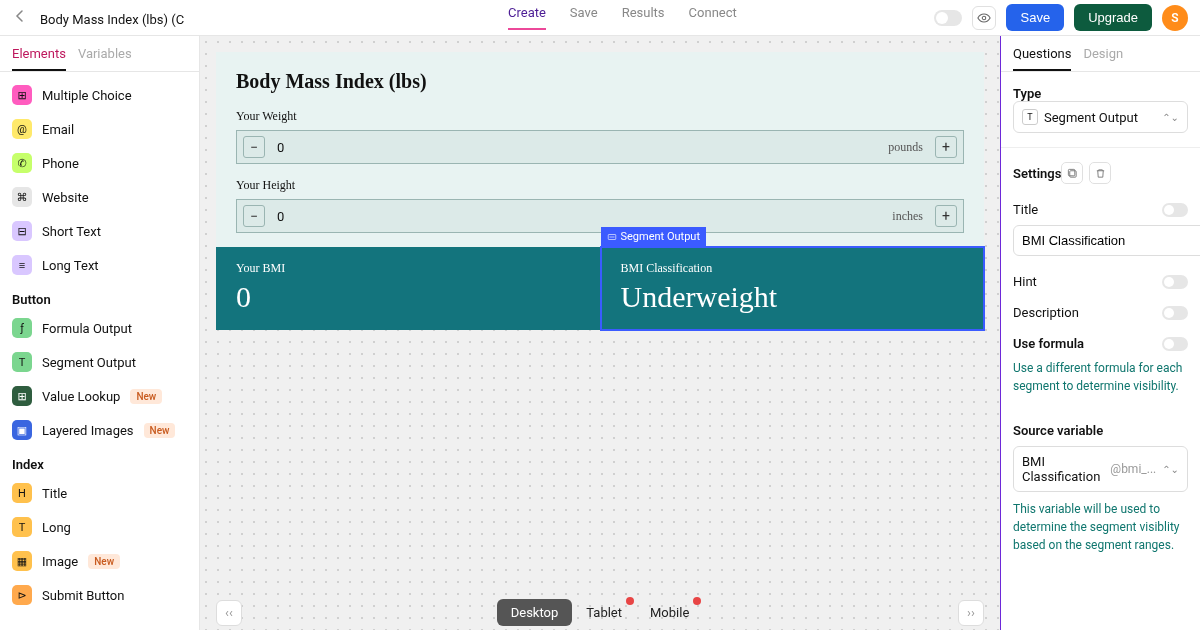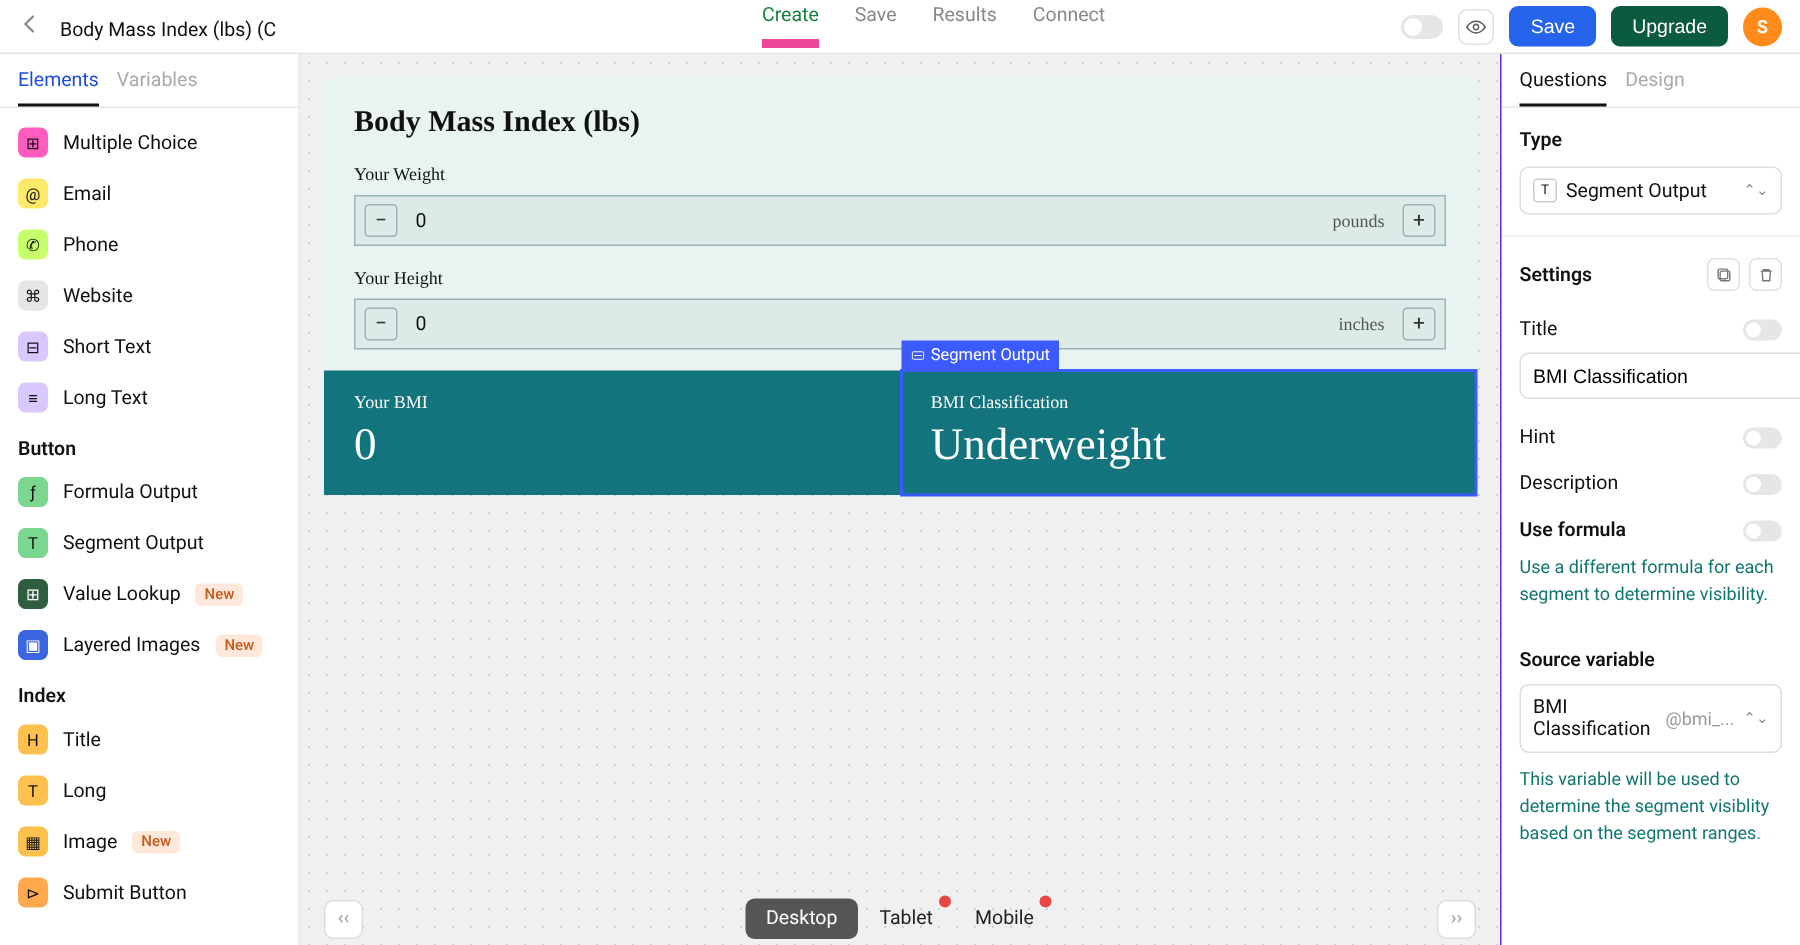--- a/index.html
+++ b/index.html
@@ -5,37 +5,37 @@
 * { box-sizing: border-box; margin: 0; padding: 0; }
 body { font-family: -apple-system, BlinkMacSystemFont, "Segoe UI", Roboto, sans-serif; font-size: 13px; color: #111; background: #fff; width: 1200px; height: 630px; overflow: hidden; }
 
 
 .topbar { display: flex; align-items: center; height: 36px; border-bottom: 1px solid #e6e6e6; padding: 0 12px; gap: 12px; }
 .topbar-left { display: flex; align-items: flex-end; gap: 12px; width: 470px; }
 .back-arrow { color: #888; cursor: pointer; }
 .page-title { font-size: 13px; color: #111; white-space: nowrap; overflow: hidden; text-overflow: ellipsis; max-width: 180px; }
 .top-tabs { display: flex; gap: 24px; margin-left: 14px; }
 .top-tab { font-size: 13px; color: #888; padding-bottom: 8px; cursor: pointer; }
-.top-tab.active { color: #15803d; border-bottom: 6px solid #ec4899; }
+.top-tab.active { color: #4c1d95; border-bottom: 2px solid #ec4899; }
 .topbar-right { margin-left: auto; display: flex; align-items: center; gap: 10px; }
 .toggle { width: 28px; height: 16px; background: #e6e6e6; border-radius: 8px; position: relative; cursor: pointer; }
 .toggle::after { content: ""; width: 12px; height: 12px; background: #fff; border-radius: 50%; position: absolute; top: 2px; left: 2px; }
 .eye-btn { width: 24px; height: 24px; border: 1px solid #e0e0e0; border-radius: 6px; display: flex; align-items: center; justify-content: center; cursor: pointer; color: #666; }
 .btn-save { background: #2563eb; color: #fff; border: none; padding: 6px 14px; border-radius: 6px; font-size: 13px; cursor: pointer; }
 .btn-upgrade { background: #0d5b3e; color: #fff; border: none; padding: 6px 14px; border-radius: 6px; font-size: 13px; cursor: pointer; }
 .avatar { width: 26px; height: 26px; border-radius: 50%; background: #ff8c1a; color: #fff; display: flex; align-items: center; justify-content: center; font-size: 12px; font-weight: 600; }
 
 
 .main { display: flex; height: 594px; }
 
 
 .left { width: 200px; border-right: 1px solid #e6e6e6; display: flex; flex-direction: column; }
 .left-tabs { display: flex; gap: 12px; padding: 10px 12px 0 12px; border-bottom: 1px solid #e6e6e6; }
 .left-tab { font-size: 13px; color: #aaa; padding-bottom: 8px; cursor: pointer; }
-.left-tab.active { color: #1d4ed8; border-bottom: 2px solid #111; }
+.left-tab.active { color: #be185d; border-bottom: 2px solid #111; }
 .left-list { flex: 1; overflow-y: auto; padding: 6px 0; }
 .el-item { display: flex; align-items: center; gap: 10px; padding: 7px 12px; cursor: pointer; font-size: 13px; }
 .el-icon { width: 20px; height: 20px; border-radius: 5px; display: flex; align-items: center; justify-content: center; font-size: 11px; flex-shrink: 0; }
 .cat-header { font-size: 13px; font-weight: 600; padding: 10px 12px 4px 12px; }
 .badge-new { background: #ffe8d9; color: #c85a1e; font-size: 10px; padding: 2px 6px; border-radius: 4px; font-weight: 500; }
 
 
 .canvas-wrap { flex: 1; background: #f0f0f0; background-image: radial-gradient(#d0d0d0 1px, transparent 1px); background-size: 12px 12px; position: relative; display: flex; flex-direction: column; }
 .canvas-inner { padding: 16px; }
 .form-card { background: #e8f3f2; padding: 18px 20px 20px 20px; }
@@ -60,24 +60,24 @@
 .vp-tab { padding: 6px 14px; font-size: 13px; cursor: pointer; position: relative; color: #222; }
 .vp-tab.active { background: #555; color: #fff; border-radius: 6px; }
 .vp-dot { width: 8px; height: 8px; background: #e84545; border-radius: 50%; position: absolute; top: -2px; right: 2px; }
 
 
 .right { width: 200px; border-left: 1px solid #6d28d9; display: flex; flex-direction: column; overflow-y: auto; }
 .right-tabs { display: flex; gap: 12px; padding: 10px 12px 0 12px; border-bottom: 1px solid #e6e6e6; }
 .right-tab { font-size: 13px; color: #aaa; padding-bottom: 8px; cursor: pointer; }
 .right-tab.active { color: #111; border-bottom: 2px solid #111; }
 .section { padding: 14px 12px; border-bottom: 1px solid #eee; }
-.section-label { font-size: 13px; font-weight: 600; margin-bottom: 10px; }
+.section-label { font-size: 13px; font-weight: 600; }
 .select-box { border: 1px solid #ddd; border-radius: 6px; padding: 7px 8px; display: flex; align-items: center; gap: 6px; font-size: 13px; cursor: pointer; position: relative; }
 .select-box .chev { margin-left: auto; color: #888; font-size: 10px; }
-.settings-header { display: flex; align-items: center; justify-content: space-between; padding: 14px 12px 10px 12px; }
+.settings-header { display: flex; align-items: center; justify-content: flex-start; padding: 14px 12px 10px 12px; }
 .settings-header .actions { display: flex; gap: 6px; }
 .icon-btn { width: 22px; height: 22px; border: 1px solid #e0e0e0; border-radius: 5px; display: flex; align-items: center; justify-content: center; cursor: pointer; color: #777; font-size: 11px; }
 .setting-row { display: flex; align-items: center; justify-content: space-between; padding: 8px 12px; font-size: 13px; }
 .sm-toggle { width: 26px; height: 14px; background: #e6e6e6; border-radius: 7px; position: relative; cursor: pointer; }
 .sm-toggle::after { content: ""; width: 10px; height: 10px; background: #fff; border-radius: 50%; position: absolute; top: 2px; left: 2px; }
 .input-row { padding: 0 12px 10px 12px; display: flex; gap: 6px; }
 .text-input { flex: 1; border: 1px solid #ddd; border-radius: 6px; padding: 7px 8px; font-size: 13px; }
 .help-text { font-size: 12px; color: #0f766e; padding: 0 12px 14px 12px; line-height: 1.5; }
 .var-chip { color: #999; font-size: 12px; }
 .section-title-row { padding: 14px 12px 8px 12px; font-size: 13px; font-weight: 600; }

